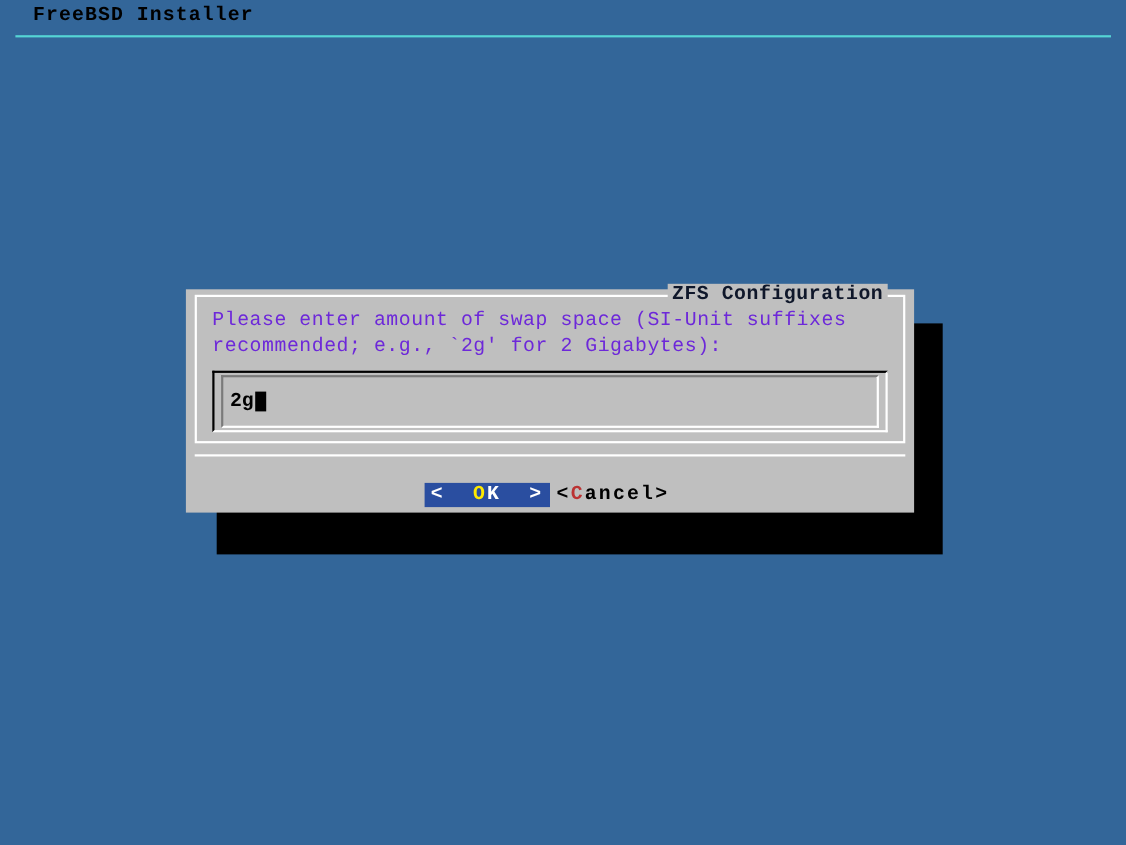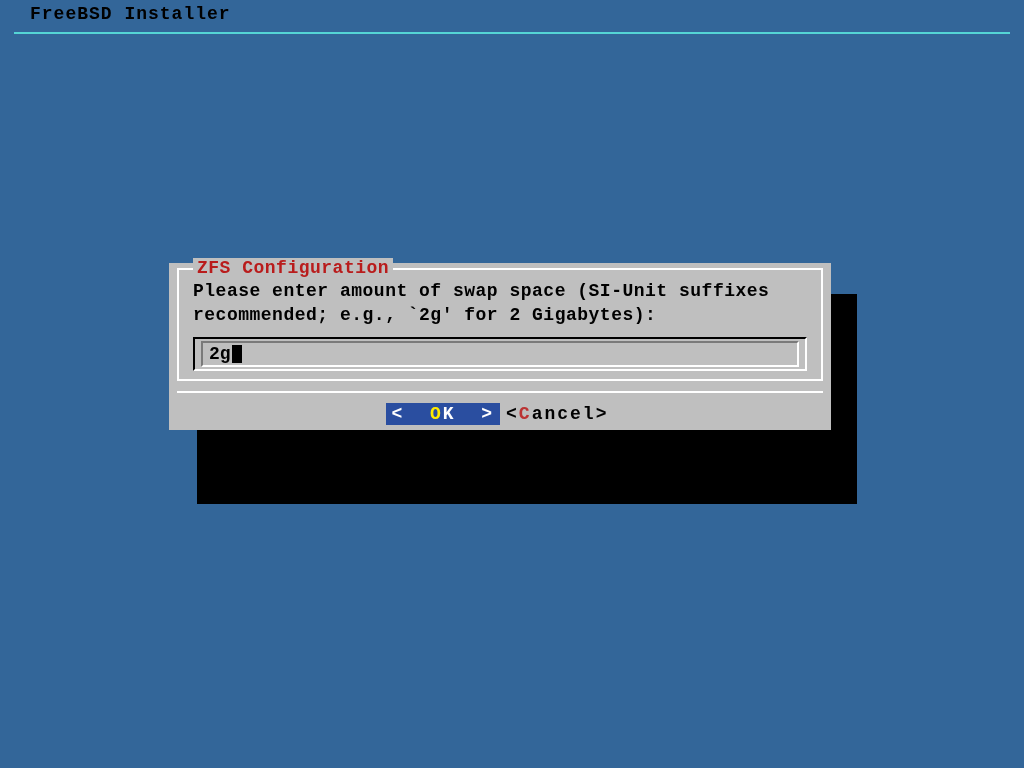--- a/index.html
+++ b/index.html
@@ -35,64 +35,64 @@
       width:662px;
       background:#bfbfbf;
       color:#000;
       padding:5px 8px 5px 8px;
     }
     .frame {
       border:2px solid #fff;
       padding:0 14px 8px 14px;
     }
     .title {
-      color:#b91c1c;
-      text-align:left;
+      color:#0f172a;
+      text-align:right;
       margin-top:-11px;
       margin-bottom:2px;
       letter-spacing:0.5px;
     }
     .title span { background:#bfbfbf; padding:0 4px; }
     .prompt {
-      font-weight:bold;
+      font-weight:normal;
       font-size:18px;
       line-height:24px;
-      color:#000000;
+      color:#6d28d9;
       letter-spacing:0.5px;
       white-space:pre-wrap;
     }
     .inp-wrap {
       margin-top:10px;
       border-top:2px solid #000;
       border-left:2px solid #000;
       border-right:2px solid #fff;
       border-bottom:2px solid #fff;
       padding:2px 6px;
     }
     .inp {
       border-top:2px solid #7a7a7a;
       border-left:2px solid #7a7a7a;
       border-right:2px solid #fff;
       border-bottom:2px solid #fff;
       background:#bfbfbf;
-      height:26px;
+      height:48px;
       padding:4px 6px;
       display:flex; align-items:center;
       font-family:inherit; font-size:18px; font-weight:bold;
     }
     .cursor {
       display:inline-block;
       width:10px; height:18px;
       background:#000;
       margin-left:1px;
     }
     .btnrow {
       border-top:2px solid #fff;
       margin-top:10px;
-      padding-top:10px;
+      padding-top:24px;
       display:flex;
       justify-content:center;
     }
     .btn {
       font-family:inherit; font-size:18px; font-weight:bold;
       letter-spacing:2px;
       padding:2px 6px;
       cursor:pointer;
     }
     .btn.sel { background:#2a4ea0; color:#fff; }

